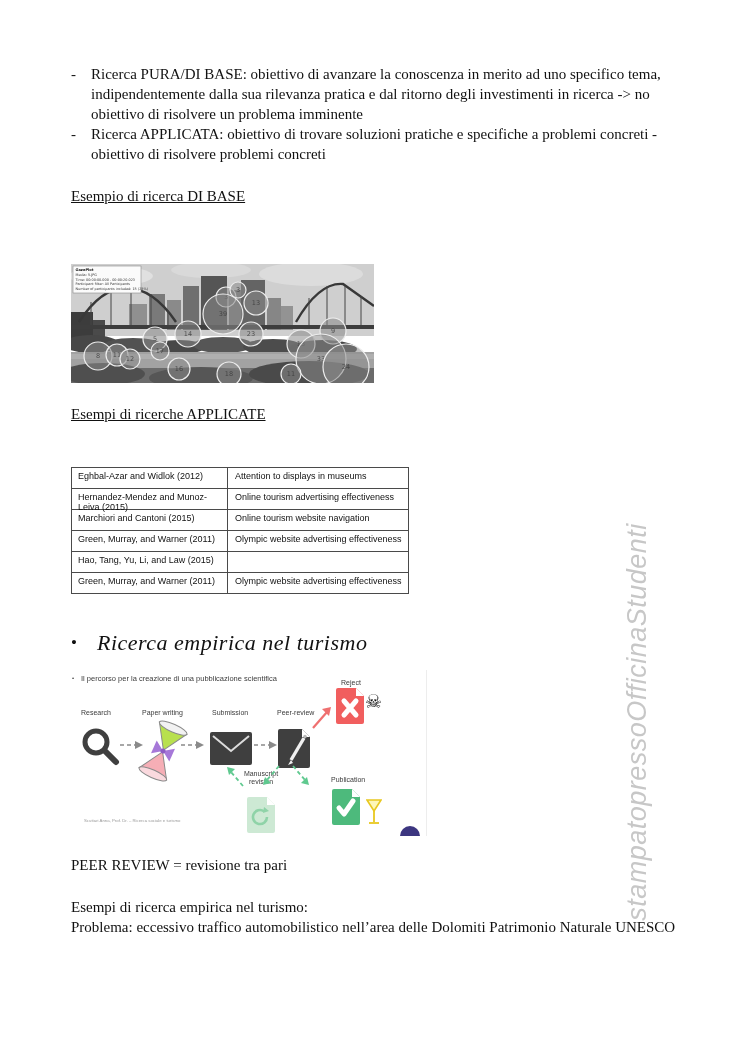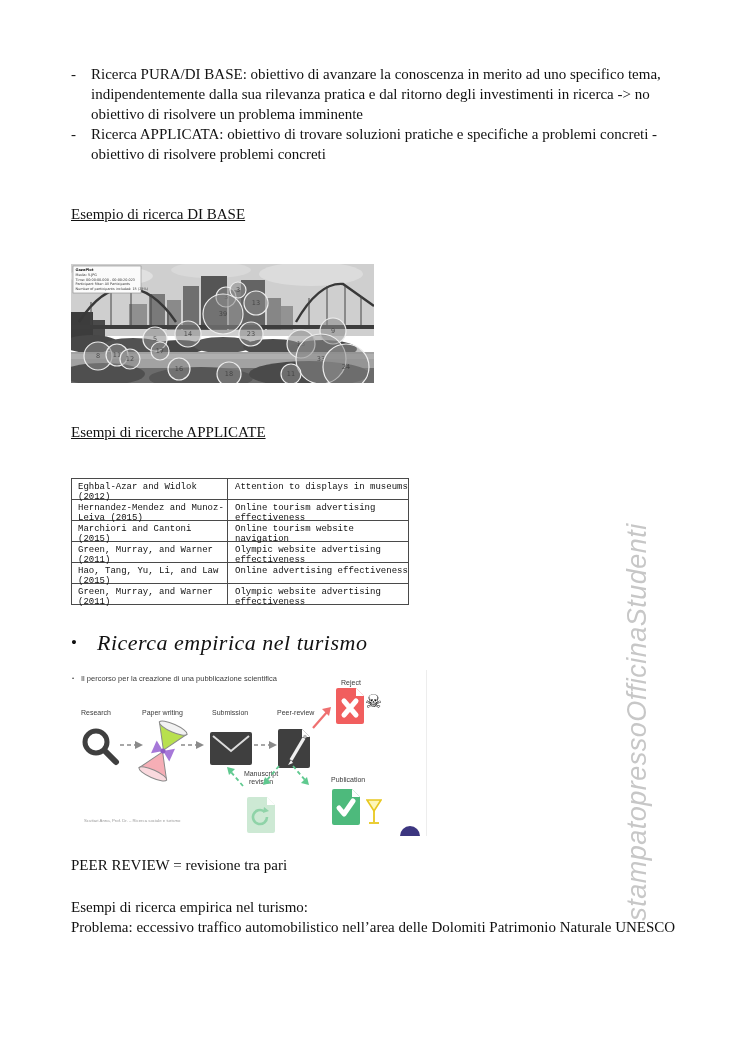--- a/index.html
+++ b/index.html
@@ -8,42 +8,42 @@
     font-family:"Liberation Serif", serif; color:#111;
     overflow:hidden;
   }
   .abs { position:absolute; }
 
   
   .body-text { font-size:15px; line-height:20px; }
   .dash-list { left:71px; top:64px; width:600px; }
   .dash-item { display:flex; }
   .dash-item .marker { width:20px; flex:0 0 20px; }
-  .underline { text-decoration:underline;margin-top:18px; }
+  .underline { text-decoration:underline; }
 
   .sec-base { left:71px; top:186px; width:606px; }
   .sec-applied { left:71px; top:404px; width:606px; }
 
   .heading-empirical { left:71px; top:630px; width:500px; font-size:22px; display:flex; }
   .heading-empirical .marker { width:26px; font-size:17px; padding-top:3px; font-style:normal; }
   .heading-empirical .txt { font-style:italic; letter-spacing:0.5px; }
 
   .footer-peer { left:71px; top:855px; width:606px; }
   .footer-examples { left:71px; top:897px; width:608px; }
 
   
   .gazeplot { left:71px; top:264px; width:303px; height:119px; overflow:hidden; }
   .gaze-c { fill:rgba(138,138,138,0.55); stroke:#ededed; stroke-width:1.2; }
   .gaze-t { font:6.5px "DejaVu Sans", sans-serif; fill:#3c3c3c; text-anchor:middle; opacity:0.85; }
   .legend-line { font:3.4px "DejaVu Sans", sans-serif; fill:#333; }
   .legend-title { font:bold 3.6px "DejaVu Sans", sans-serif; fill:#111; }
 
   
   .etable { left:71px; top:467px; width:336px; border:1px solid #4a4a4a; border-bottom:none;
-            font-size:9px; font-family:Liberation Mono, monospace;margin-top:11px; }
+            font-size:9px; font-family:Liberation Sans, sans-serif; }
   .trow { display:flex; height:20px; border-bottom:1px solid #4a4a4a; }
   .tcell-a { width:156px; border-right:1px solid #4a4a4a; padding:3px 0 0 6px; box-sizing:border-box; }
   .tcell-b { flex:1; padding:3px 0 0 7px; box-sizing:border-box; }
 
   
   .slide { left:68px; top:670px; width:358px; height:166px; background:#fff;
            border-right:1px solid #ededed; font-family:"Liberation Sans", sans-serif; }
   .slide-bullet { position:absolute; left:4px; top:4px; width:320px; display:flex;
                   font-size:7.5px; color:#3c3c3c; }
   .slide-bullet .marker { width:9px; font-size:6px; padding-top:1px; }
@@ -230,21 +230,20 @@
   <div class="trow">
     <div class="tcell-a">Marchiori and Cantoni (2015)</div>
     <div class="tcell-b">Online tourism website navigation</div>
   </div>
   <div class="trow">
     <div class="tcell-a">Green, Murray, and Warner (2011)</div>
     <div class="tcell-b">Olympic website advertising effectiveness</div>
   </div>
   <div class="trow">
     <div class="tcell-a">Hao, Tang, Yu, Li, and Law (2015)</div>
-    <div class="tcell-b">Online advertising effectiveness</div>
   </div>
   <div class="trow">
     <div class="tcell-a">Green, Murray, and Warner (2011)</div>
     <div class="tcell-b">Olympic website advertising effectiveness</div>
   </div>
 </div>
 
 <div class="abs heading-empirical">
   <span class="marker">•</span>
   <span class="txt">Ricerca empirica nel turismo</span>

